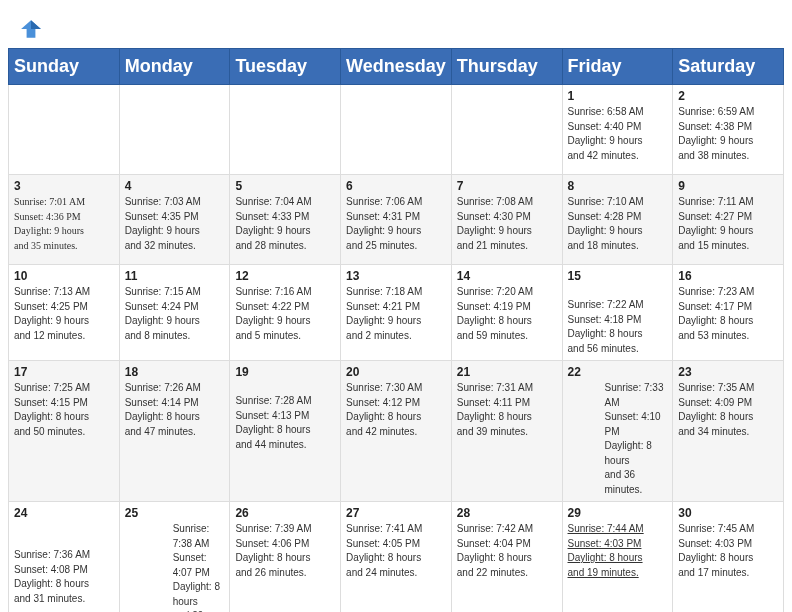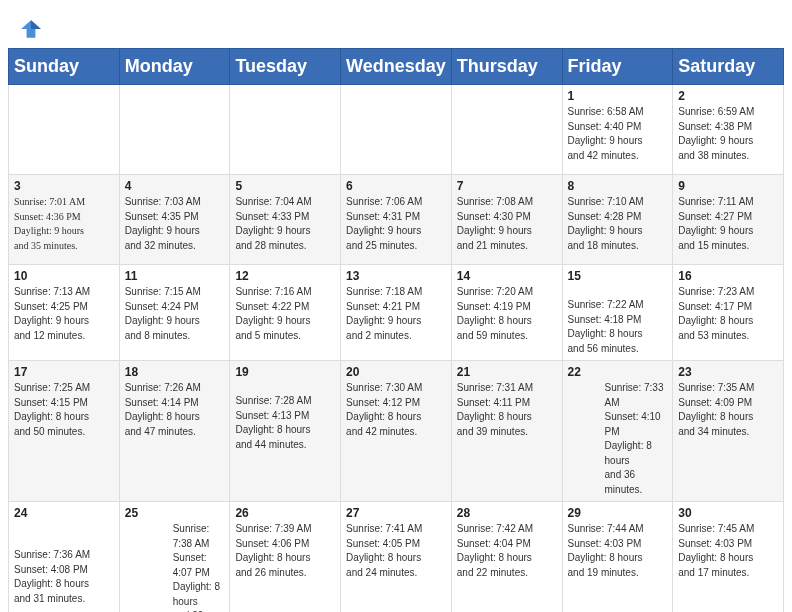--- a/index.html
+++ b/index.html
@@ -330,21 +330,21 @@
           </td>
           <td>
             <span class="day-num">28</span>
             <div class="day-info" style="white-space: pre-line;">Sunrise: 7:42 AM
 Sunset: 4:04 PM
 Daylight: 8 hours
 and 22 minutes.</div>
           </td>
           <td>
             <span class="day-num">29</span>
-            <div class="day-info" style="white-space: pre-line;">Sunrise: 7:44 AM
+            <div class="day-info" style="white-space: pre-line; text-decoration: underline;">Sunrise: 7:44 AM
 Sunset: 4:03 PM
 Daylight: 8 hours
 and 19 minutes.</div>
           </td>
           <td>
             <span class="day-num">30</span>
             <div class="day-info" style="white-space: pre-line;">Sunrise: 7:45 AM
 Sunset: 4:03 PM
 Daylight: 8 hours
 and 17 minutes.</div>

